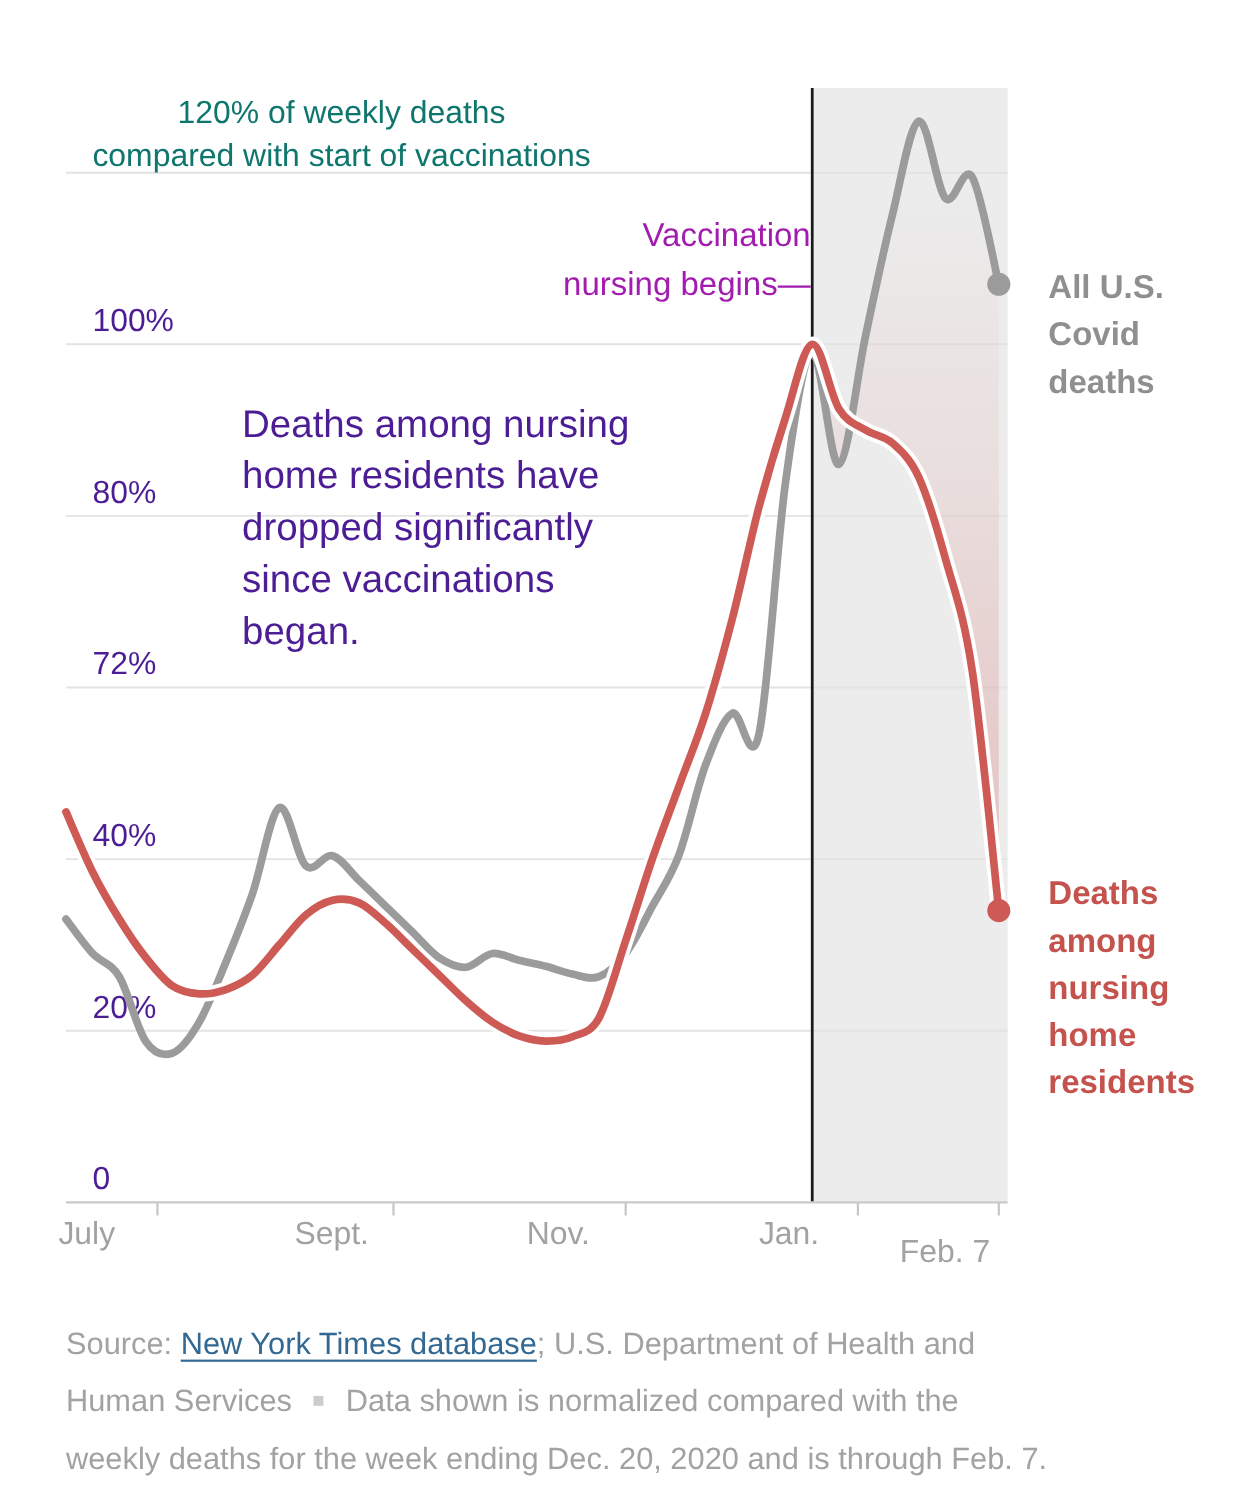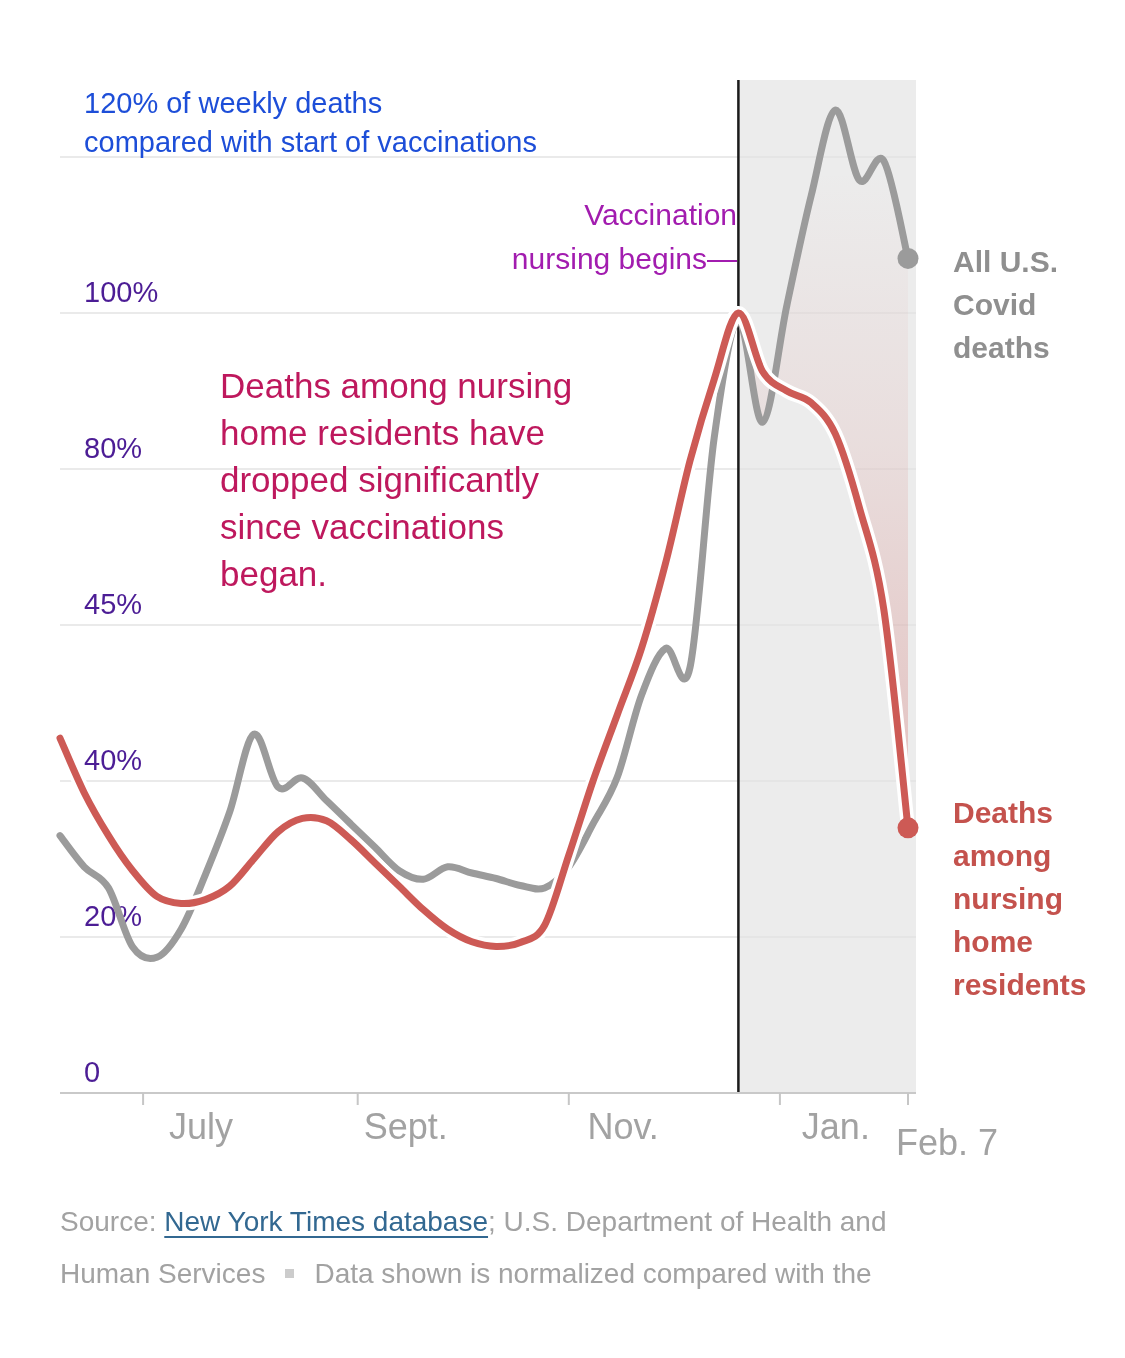--- a/index.html
+++ b/index.html
@@ -1,24 +1,24 @@
 <!DOCTYPE html>
 <html><head>
 <meta charset="utf-8">
 <style>
   html,body{margin:0;padding:0;background:#ffffff;}
   body{width:1125px;height:1358px;position:relative;overflow:hidden;
        font-family:"Liberation Sans",sans-serif;}
   .abs{position:absolute;}
   #chart-svg{position:absolute;left:0;top:0;z-index:2;pointer-events:none;}
-  .unit-label{left:84px;top:84px;font-size:29px;line-height:39px;color:#1d4ed8;z-index:3;}
+  .unit-label{left:84px;top:84px;font-size:29px;line-height:39px;color:#0f766e;z-index:3;text-align:center;}
   .ylab{font-size:29px;color:#4c1d95;z-index:1;white-space:nowrap;}
-  .xlab{font-size:36px;color:#a2a2a2;z-index:1;width:180px;margin-left:-90px;text-align:right;top:1106px;}
+  .xlab{font-size:29px;color:#a2a2a2;z-index:1;width:180px;margin-left:-90px;text-align:left;top:1106px;}
   .vax-anno{right:388px;top:193px;text-align:right;font-size:30px;line-height:44px;color:#a21caf;z-index:3;white-space:nowrap;}
-  .main-anno{left:220px;top:362px;font-size:35px;line-height:47px;color:#be185d;z-index:3;white-space:nowrap;}
+  .main-anno{left:220px;top:362px;font-size:35px;line-height:47px;color:#4c1d95;z-index:3;white-space:nowrap;}
   .legend{font-size:30px;line-height:43px;font-weight:bold;z-index:3;white-space:nowrap;}
   .legend-gray{left:953px;top:240px;}
   .legend-red{left:953px;top:791px;}
   .source{left:60px;top:1196px;width:1030px;font-size:28px;line-height:52px;color:#a2a2a2;z-index:3;}
   .source a{text-decoration:underline;text-underline-offset:5px;}
   .sep-square{display:inline-block;width:9px;height:9px;background:#cccccc;margin:0 20px 4px 20px;vertical-align:middle;}
 </style>
 </head>
 <body>
 
@@ -26,21 +26,21 @@
 
   <div class="abs unit-label" id="unit-label">
       <div>120% of weekly deaths</div>
       <div>compared with start of vaccinations</div>
     </div>
 
   <div id="y-labels">
       <div class="abs ylab" style="left: 84px; top: 1056px;">0</div>
       <div class="abs ylab" style="left: 84px; top: 900px;">20%</div>
       <div class="abs ylab" style="left: 84px; top: 744px;">40%</div>
-      <div class="abs ylab" style="left: 84px; top: 588px;">45%</div>
+      <div class="abs ylab" style="left: 84px; top: 588px;">72%</div>
       <div class="abs ylab" style="left: 84px; top: 432px; text-align: center;">80%</div>
       <div class="abs ylab" style="left: 84px; top: 276px;">100%</div>
     </div>
 
   <svg id="chart-svg" width="1125" height="1358" viewBox="0 0 1125 1358">
       <rect x="738.4" y="80" width="177.6" height="1012" fill="#ececec"></rect>
       <line x1="60" x2="916" y1="1093" y2="1093" stroke="#c9c9c9" stroke-width="2"></line>
       <line x1="60" x2="916" y1="937" y2="937" stroke="#e3e3e3" stroke-width="1.7"></line>
       <line x1="60" x2="916" y1="781" y2="781" stroke="#e3e3e3" stroke-width="1.7"></line>
       <line x1="60" x2="916" y1="625" y2="625" stroke="#e3e3e3" stroke-width="1.7"></line>
@@ -99,15 +99,16 @@
       <div class="abs xlab" style="left: 143.1px;">July</div>
       <div class="abs xlab" style="left: 357.7px;">Sept.</div>
       <div class="abs xlab" style="left: 568.8px;">Nov.</div>
       <div class="abs xlab" style="left: 779.9px;">Jan.</div>
       <div class="abs xlab" style="left: 908px; margin-top: 16px;">Feb. 7</div>
     </div>
 
   <div class="abs source">
     <div><span>Source: </span><a href="#" id="source-link" style="color: rgb(50, 104, 145);">New York Times database</a><span>; U.S. Department of Health and</span></div>
     <div><span>Human Services</span><span class="sep-square"></span><span>Data shown is normalized compared with the</span></div>
+    <div>weekly deaths for the week ending Dec. 20, 2020 and is through Feb. 7.</div>
   </div>
 
 </div>
 
 </body></html>

